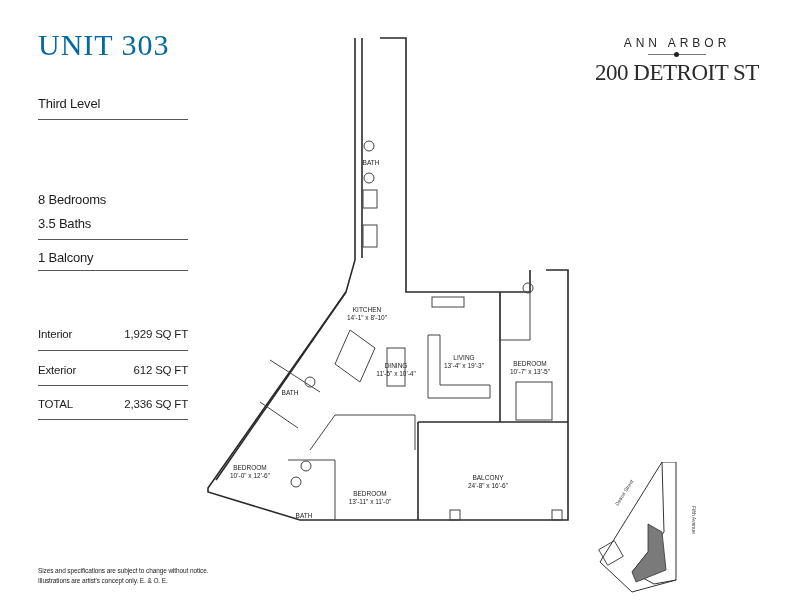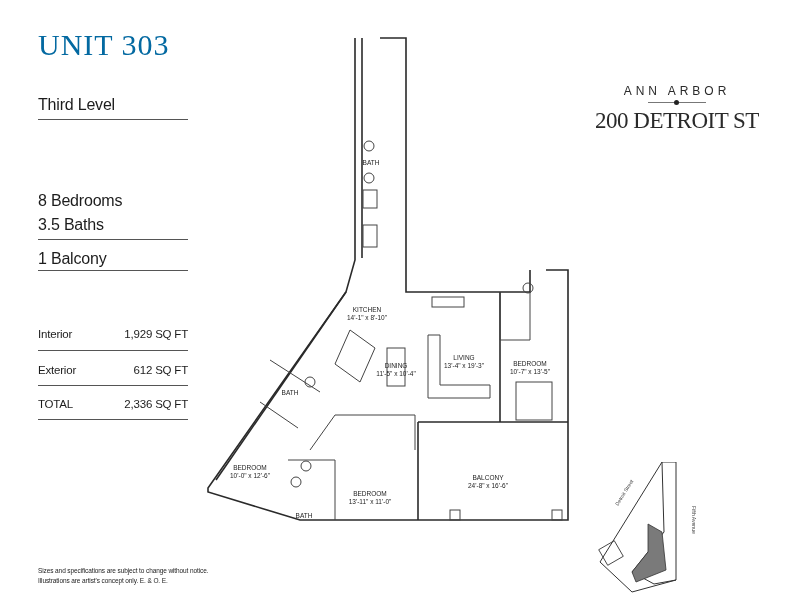--- a/index.html
+++ b/index.html
@@ -1,23 +1,23 @@
 <!DOCTYPE html>
 <html><head>
 <meta charset="utf-8">
 <style>
   html, body { margin:0; padding:0; background:#ffffff; }
   body { width:792px; height:612px; position:relative; overflow:hidden; font-family:"Liberation Sans", sans-serif; color:#1c1c1c; }
   .title { position:absolute; left:38px; top:28px; font-family:"Liberation Serif", serif; font-size:30px; letter-spacing:1px; color:#0369a1; font-weight:normal; }
-  .lbl { position:absolute; left:38px; font-size:16px; color:#1c1c1c; letter-spacing:-0.2px; }
+  .lbl { position:absolute; left:38px; font-size:13px; color:#1c1c1c; letter-spacing:-0.2px; }
   .rule { position:absolute; left:38px; width:150px; height:1px; background:#555; }
   .row { position:absolute; left:38px; width:150px; font-size:11.5px; display:flex; justify-content:space-between; letter-spacing:-0.2px;gap:6px; }
   .note { position:absolute; left:38px; top:566px; font-size:6.5px; line-height:10px; color:#222; letter-spacing:-0.1px; }
   .brand { position:absolute; left:592px; top:36px; width:170px; text-align:center; }
-  .brand-top { font-family:"Liberation Sans", sans-serif; font-size:12px; letter-spacing:4px; color:#2a2a2a;margin-top:48px; }
+  .brand-top { font-family:"Liberation Sans", sans-serif; font-size:12px; letter-spacing:4px; color:#2a2a2a; }
   .brand-div { position:relative; width:58px; height:1px; background:#777; margin:4px auto 5px; }
   .brand-div::after { content:""; position:absolute; left:26px; top:-2px; width:5px; height:5px; background:#222; border-radius:50%; }
   .brand-main { font-family:"Liberation Serif", serif; font-size:23px; letter-spacing:-0.5px; color:#2a2a2a; }
   .plan { position:absolute; left:200px; top:30px; width:390px; height:500px; }
   .plan text { font-family:"Liberation Sans", sans-serif; fill:#222; }
   .keymap { position:absolute; left:592px; top:462px; width:126px; height:132px; }
   .keymap text { font-family:"Liberation Sans", sans-serif; fill:#444; }
 </style>
 </head>
 <body>

